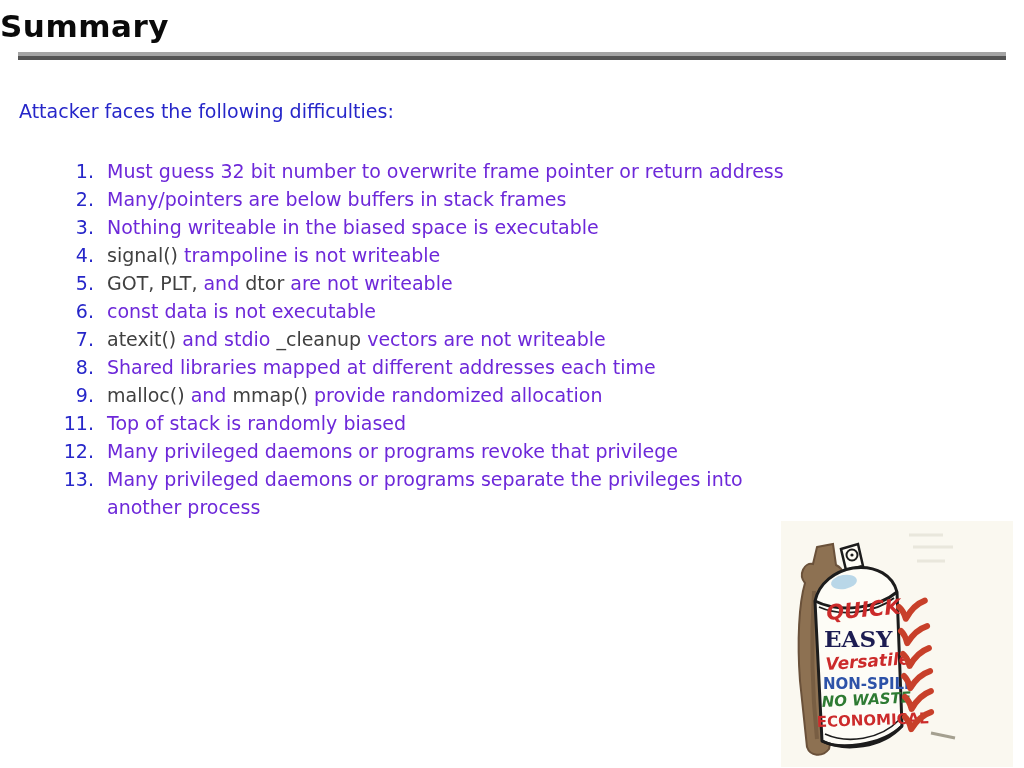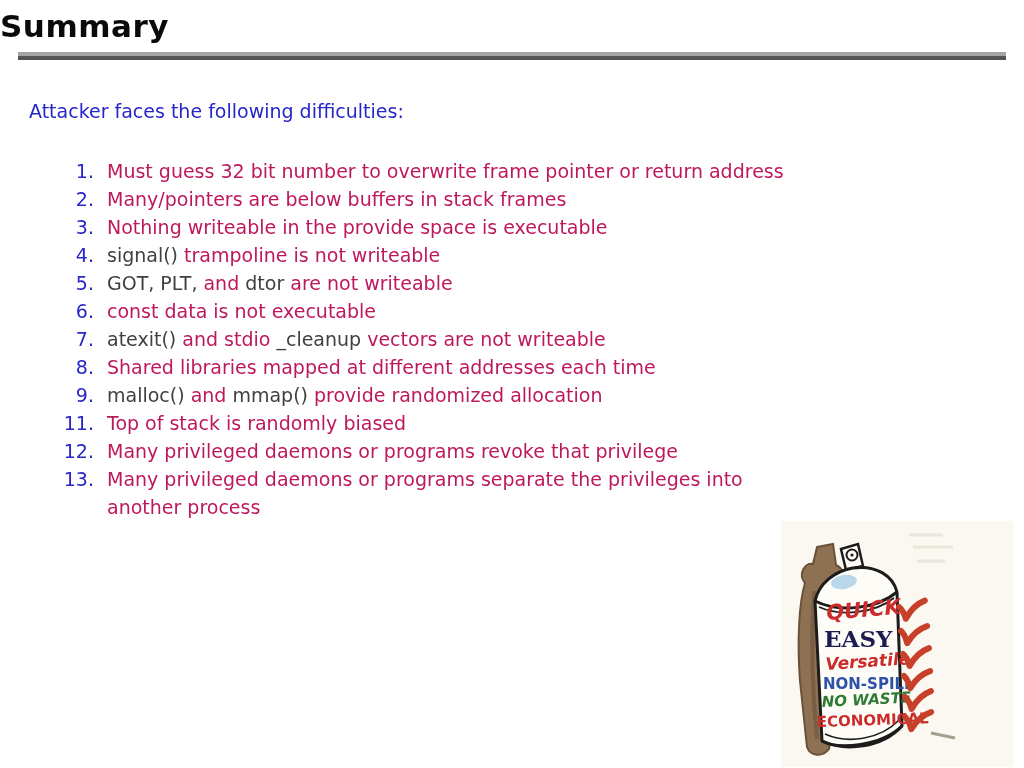--- a/index.html
+++ b/index.html
@@ -16,34 +16,34 @@
     position: absolute; top: 8px; left: 0; width: 100%;
     text-align: left;
     font-size: 31px; font-weight: bold; color: #0a0a0a;
     letter-spacing: 0.5px;
   }
   .divider { position: absolute; left: 18px; top: 52px; width: 988px; }
   .divider .bar-top    { height: 4px; background: #a4a4a4; }
   .divider .bar-bottom { height: 4px; background: #545454; }
 
   .intro {
-    position: absolute; left: 29px; top: 100px;
+    position: absolute; left: 19px; top: 100px;
     font-size: 19px; color: #2626c9;
   }
 
   .difficulties {
     position: absolute; left: 36px; top: 157px; width: 860px;
   }
   .difficulty-row { display: flex; line-height: 28px; font-size: 19px; }
   .difficulty-number {
     flex: 0 0 58px; text-align: right; padding-right: 13px;
     color: #2626c9;
   }
   .difficulty-text { white-space: pre-wrap; }
-  .seg-blue  { color: #be185d; }
+  .seg-blue  { color: #6d28d9; }
   .seg-green { color: #404040; }
 
   .illustration {
     position: absolute; left: 781px; top: 521px;
     width: 243px; height: 246px;
   }
   .illustration svg { display: block; }
 </style>
 </head>
 <body>
@@ -65,21 +65,21 @@
       <span class="difficulty-text"><span class="seg-blue">Must guess 32 bit number to overwrite frame pointer or return address</span></span>
     </div>
 
     <div class="difficulty-row">
       <span class="difficulty-number">2.</span>
       <span class="difficulty-text"><span class="seg-blue">Many/pointers are below buffers in stack frames</span></span>
     </div>
 
     <div class="difficulty-row">
       <span class="difficulty-number">3.</span>
-      <span class="difficulty-text"><span class="seg-blue">Nothing writeable in the provide space is executable</span></span>
+      <span class="difficulty-text"><span class="seg-blue">Nothing writeable in the biased space is executable</span></span>
     </div>
 
     <div class="difficulty-row">
       <span class="difficulty-number">4.</span>
       <span class="difficulty-text"><span class="seg-green">signal()</span><span class="seg-blue"> trampoline is not writeable</span></span>
     </div>
 
     <div class="difficulty-row">
       <span class="difficulty-number">5.</span>
       <span class="difficulty-text"><span class="seg-green">GOT, PLT,</span><span class="seg-blue"> and </span><span class="seg-green">dtor</span><span class="seg-blue"> are not writeable</span></span>

